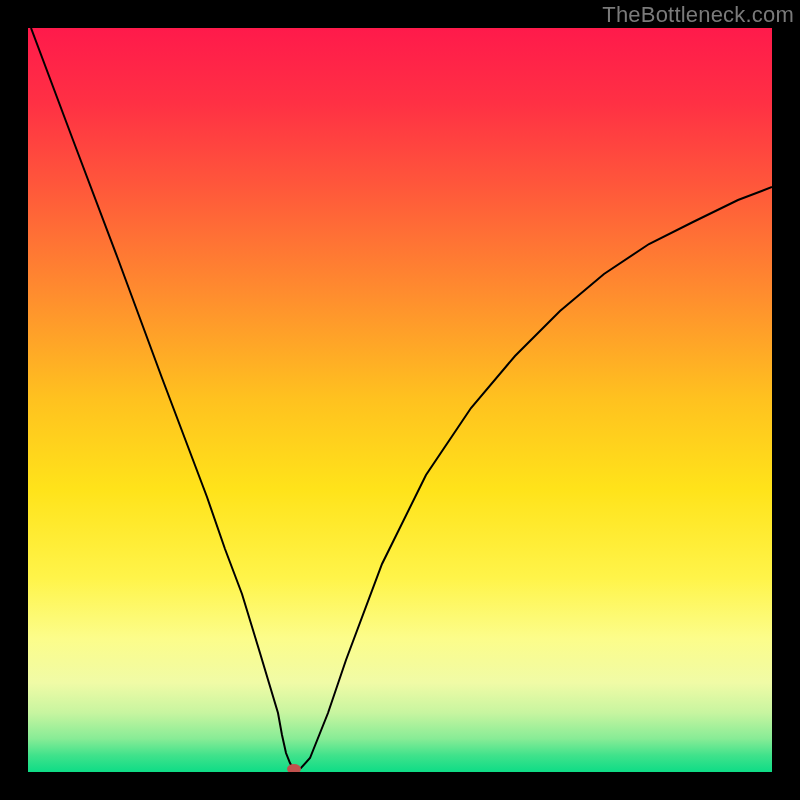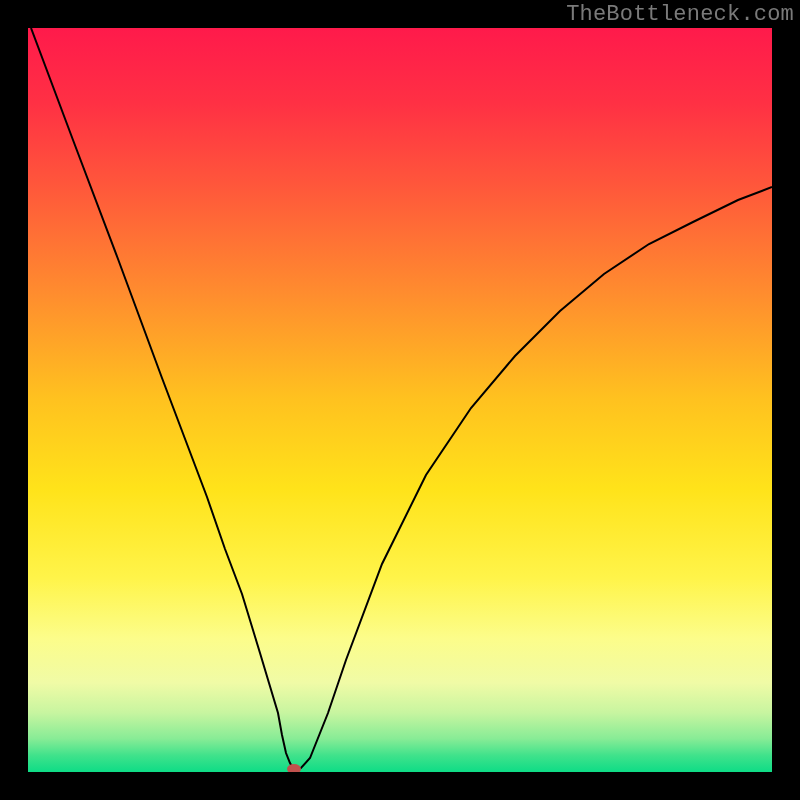--- a/index.html
+++ b/index.html
@@ -27,21 +27,21 @@
     overflow: hidden;
   }
   .gradient-bg {
     position: absolute;
     inset: 0;
   }
   .watermark {
     position: absolute;
     top: 2px;
     right: 6px;
-    font-family: Liberation Mono, monospace;
+    font-family: Liberation Sans, sans-serif;
     font-size: 22px;
     color: #7a7a7a;
     letter-spacing: 0.2px;
   }
   .curve-layer {
     position: absolute;
     inset: 0;
   }
   .dot {
     position: absolute;

